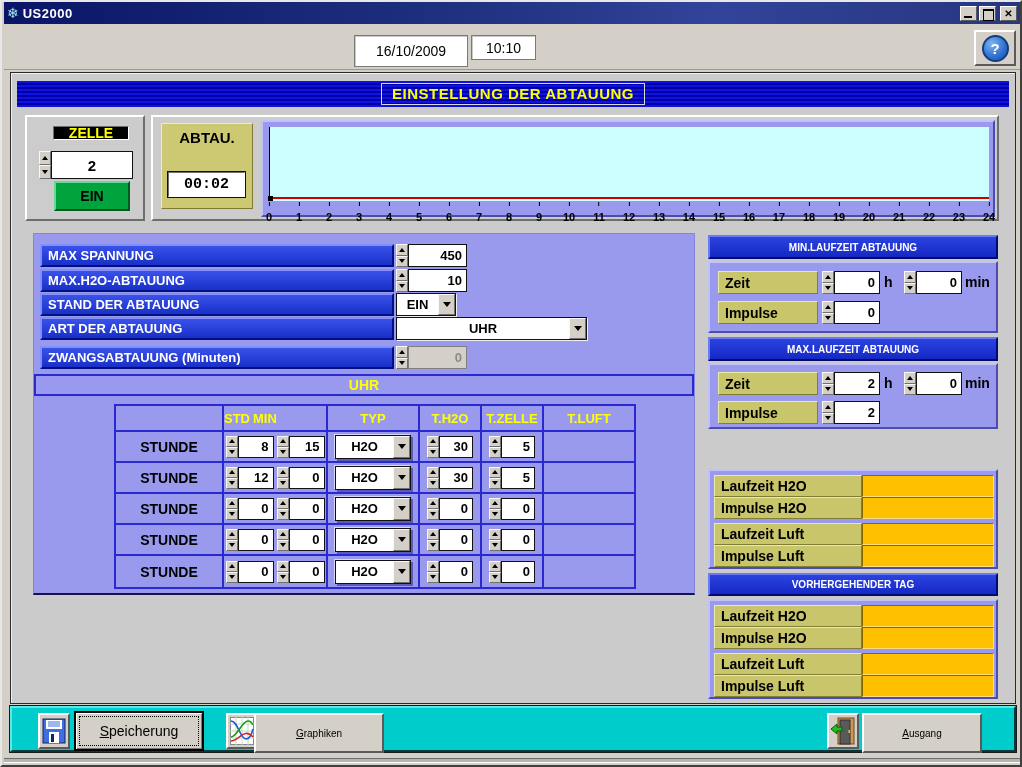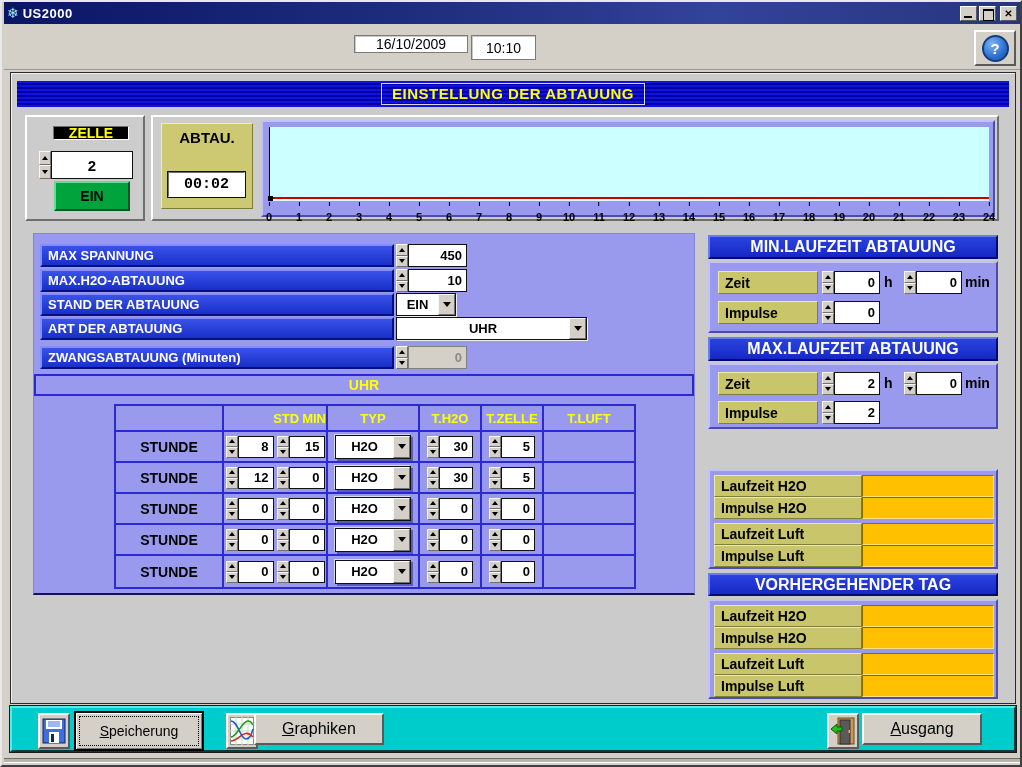--- a/index.html
+++ b/index.html
@@ -143,32 +143,32 @@
   .uhr-table {
     position:absolute; left:80px; top:170px; width:522px;
     display:grid; grid-template-columns:108px 104px 92px 62px 62px 90px;
     grid-template-rows:26px repeat(5,31px);
     background:#9999EE; border:2px solid #2A2AD0;
   }
   .ucell { border-right:2px solid #2A2AD0; border-bottom:2px solid #2A2AD0; display:flex; align-items:center; justify-content:center; gap:3px; position:relative; }
   .ucell.lastcol { border-right:none; }
   .ucell.lastrow { border-bottom:none; }
   .uhead { color:#FFFF00; font-weight:bold; font-size:13px; }
-  .uhead.split { justify-content:flex-end; }
+  .uhead.split { justify-content:flex-start; }
   .row-label { color:#000; font-weight:bold; font-size:14px; }
   .spin.inline { position:static; height:22px; }
   .spin.inline .spin-fld { width:36px; }
   .spin.inline.narrow .spin-fld { width:34px; }
   .dd.inline { position:static; width:76px; height:24px; box-shadow:2px 2px 0 #5a5ab8, -1px -1px 0 #d8d8fa; }
   
   .rhead {
     position:absolute; left:697px; width:290px; height:24px;
     background:linear-gradient(180deg,#2b43e0,#1628c4);
     border:2px solid; border-color:#6a7af2 #000a70 #000a70 #6a7af2;
-    color:#fff; font-weight:bold; font-size:16px;
+    color:#fff; font-weight:bold; font-size:10px;
     display:flex; align-items:center; justify-content:center;
   }
   .rbody {
     position:absolute; left:697px; width:290px;
     background:#9999EE; border:2px solid; border-color:#C2C2FA #4C4CAE #4C4CAE #C2C2FA;
   }
   .olabel {
     position:absolute; background:#C9C56A; border:1px solid; border-color:#ECE9AE #807D34 #807D34 #ECE9AE;
     color:#000; font-weight:bold; font-size:14px; display:flex; align-items:center; padding-left:6px;
   }
@@ -181,24 +181,24 @@
     position:absolute; left:8px; top:704px; width:1006px; height:46px;
     background:#00CCCC; border:2px solid; border-color:#5ae8e8 #003a3a #003a3a #5ae8e8;
     outline:1px solid #1a1a1a;
   }
   .tool-iconbtn {
     position:absolute; top:5px; width:32px; height:36px;
     background:#D4D0C8; border:2px solid; border-color:#FFFFFF #5A5A5A #5A5A5A #FFFFFF;
     display:flex; align-items:center; justify-content:center;
   }
   .tool-btn {
-    position:absolute; top:5px; height:32px;
+    position:absolute; top:5px; height:40px;
     background:#D4D0C8; border:2px solid; border-color:#FFFFFF #5A5A5A #5A5A5A #FFFFFF;
     display:flex; align-items:center; justify-content:center;
-    color:#000; font-size:16px;
+    color:#000; font-size:10px;
   }
   .tool-btn .uline, .default-btn .uline { display:block; }
   .uline::first-letter { text-decoration:underline; }
   .default-btn {
     position:absolute; left:62px; top:3px; width:130px; height:40px;
     background:#D4D0C8; border:2px solid #000;
     box-shadow:inset 1px 1px 0 #fff, inset -1px -1px 0 #7a7a7a;
     display:flex; align-items:center; justify-content:center; color:#000; font-size:14px;
   }
   .default-btn::before { content:""; position:absolute; inset:3px; border:1px dotted #000; }
@@ -212,21 +212,21 @@
 
   <div class="titlebar">
     <span class="tb-icon">❄</span>
     <span class="tb-title">US2000</span>
     <span class="winbtn min"></span>
     <span class="winbtn max"></span>
     <span class="winbtn close">✕</span>
   </div>
 
   <div class="header-strip">
-    <div class="hfield" style="left:350px; top:11px; width:114px; height:18px;">16/10/2009</div>
+    <div class="hfield" style="left:350px; top:11px; width:114px; height:32px;">16/10/2009</div>
     <div class="hfield" style="left:467px; top:11px; width:65px; height:25px;">10:10</div>
     <div class="help-btn">
       <span class="help-circle">?</span>
     </div>
   </div>
 
   <div class="main">
 
     <div class="page-title-bar">
       <span class="page-title-box">EINSTELLUNG DER ABTAUUNG</span>

